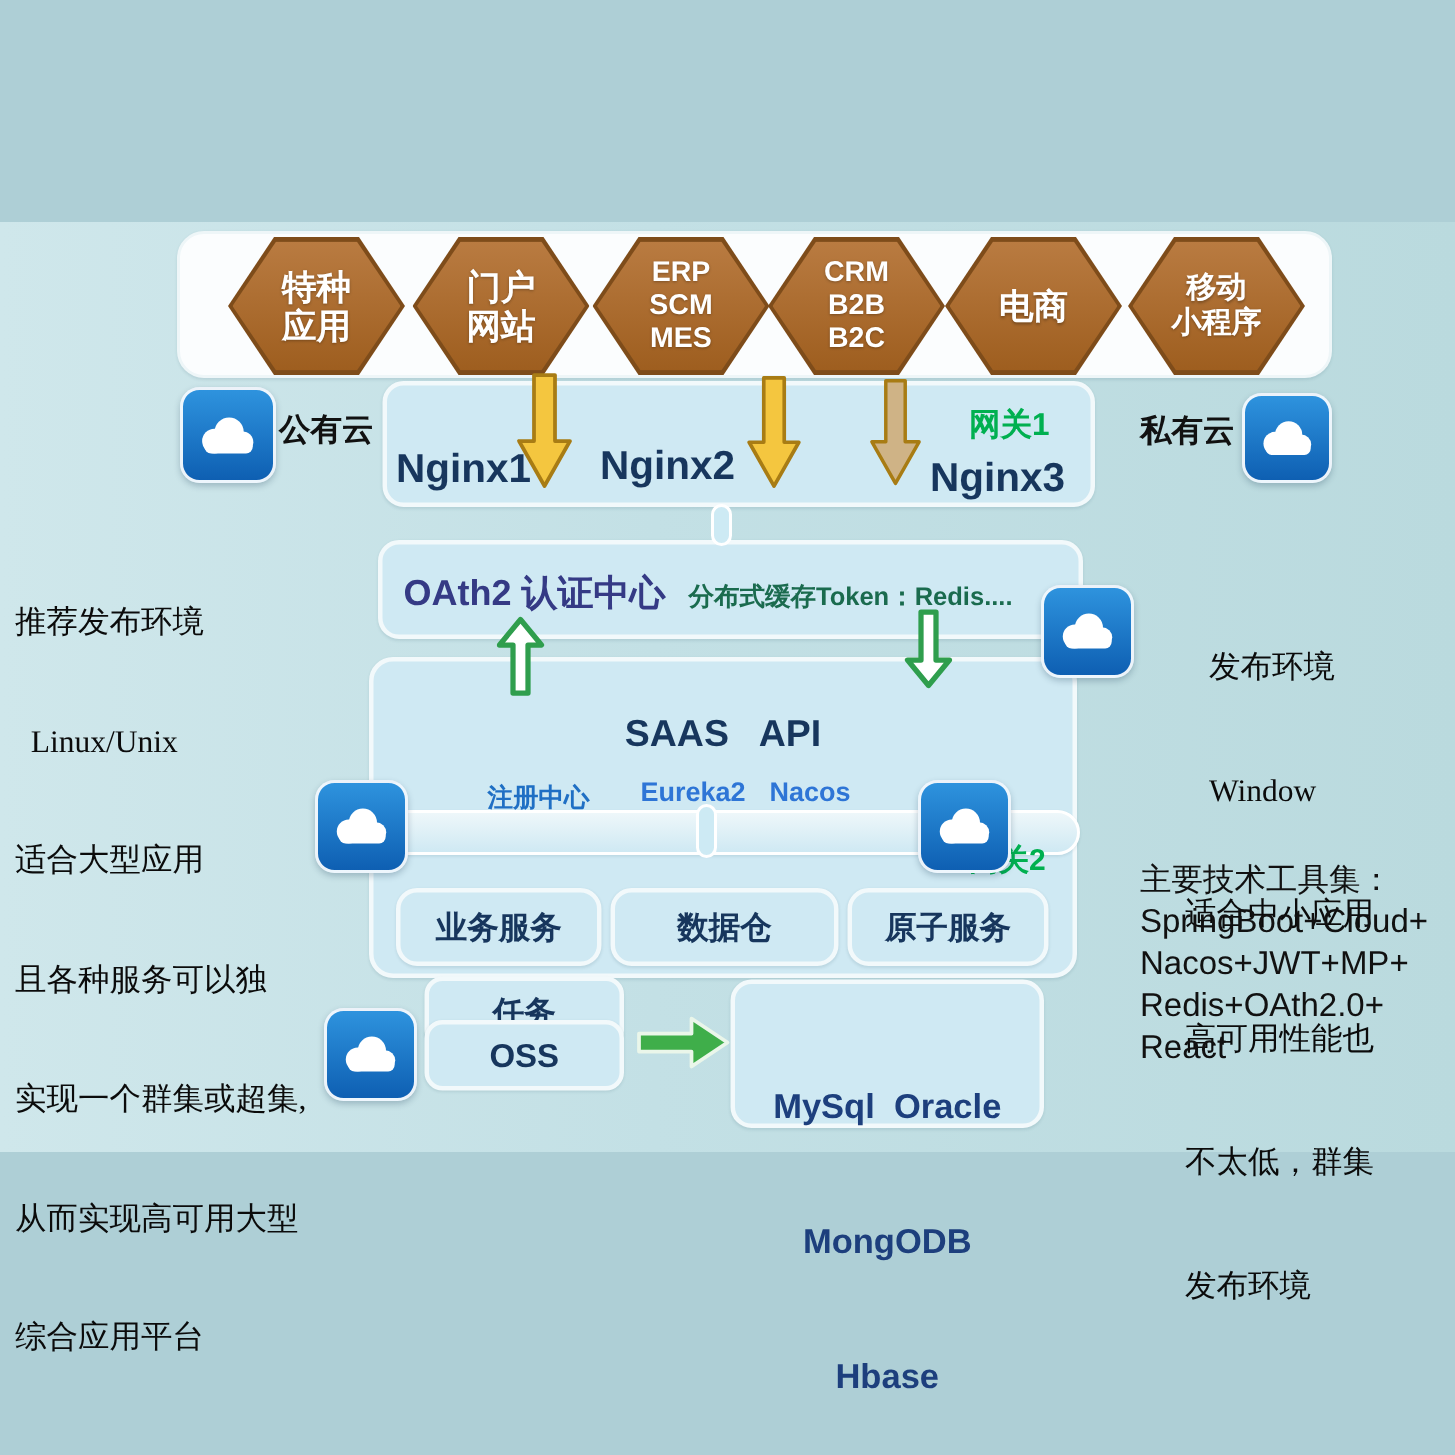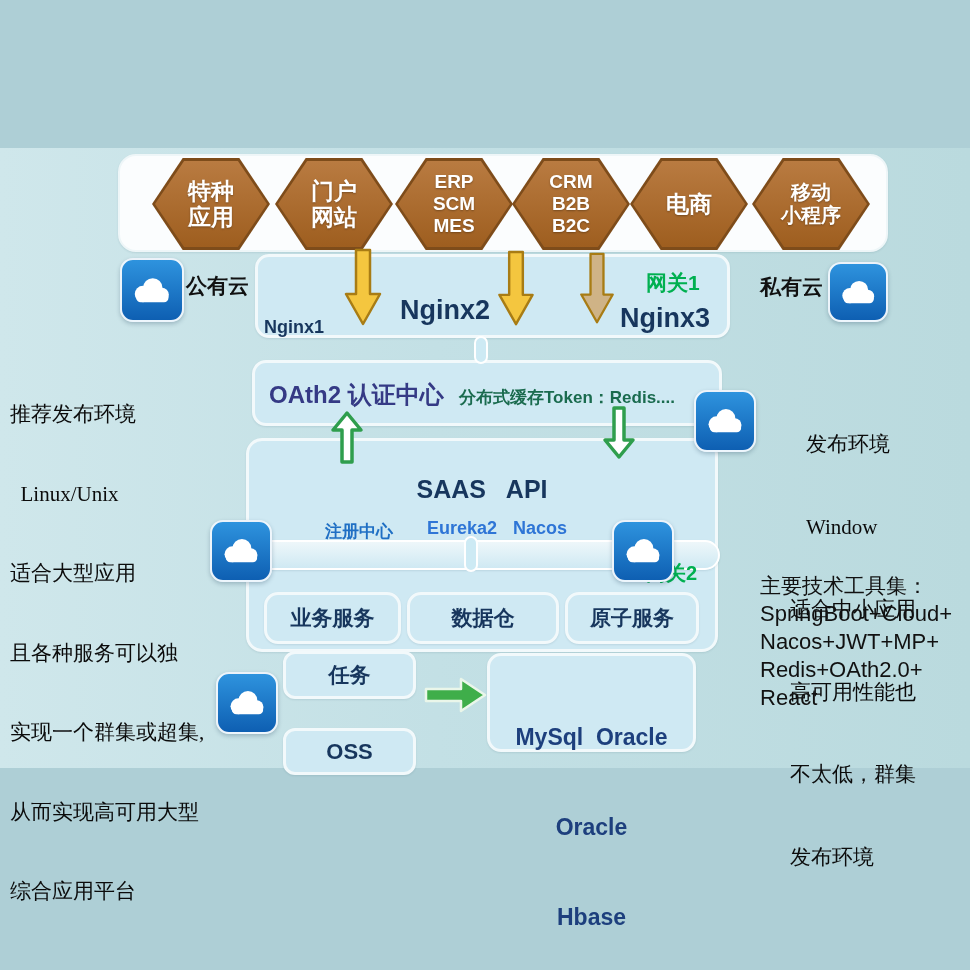--- a/index.html
+++ b/index.html
@@ -166,21 +166,21 @@
         <g fill="#fff">
           <circle cx="20" cy="28" r="11"></circle>
           <circle cx="33" cy="20" r="13"></circle>
           <circle cx="45" cy="29" r="9.5"></circle>
           <rect x="11" y="27" width="43" height="12" rx="6"></rect>
         </g>
       </svg>
   </div>
 
   <div class="panel" style="left:255px;top:254px;width:475px;height:84px">
-    <span class="abs b navy" style="left:6px;top:60px;font-size:18px">Nginx1</span>
+    <span class="abs b navy" style="left:6px;top:40px;font-size:27px">Nginx1</span>
     <span class="abs b navy" style="left:142px;top:38px;font-size:27px">Nginx2</span>
     <span class="abs b navy" style="left:362px;top:46px;font-size:27px">Nginx3</span>
 
     <span class="abs b green" style="left:388px;top:12px;font-size:21px">网关1</span>
   </div>
 
   <div class="arrow gold-arrow" style="left:344px;top:248px;width:38px;height:80px">
     <svg viewBox="0 0 38 80">
         <polygon points="12,2 26,2 26,46 36,46 19,76 2,46 12,46"></polygon>
       </svg>
@@ -254,32 +254,32 @@
           <rect x="11" y="27" width="43" height="12" rx="6"></rect>
         </g>
       </svg>
   </div>
 
   <div class="panel cell" style="left:264px;top:592px;width:137px;height:52px;font-size:21px;z-index:3">业务服务</div>
   <div class="panel cell" style="left:407px;top:592px;width:152px;height:52px;font-size:21px;z-index:3">数据仓</div>
   <div class="panel cell" style="left:565px;top:592px;width:134px;height:52px;font-size:21px;z-index:3">原子服务</div>
 
   <div class="panel cell" style="left:283px;top:651px;width:133px;height:48px;font-size:21px;border-radius:12px;z-index:3">任务</div>
-  <div class="panel cell" style="left:283px;top:728px;width:133px;height:47px;font-size:22px;border-radius:12px;z-index:3">OSS</div>
+  <div class="panel cell" style="left:283px;top:680px;width:133px;height:47px;font-size:22px;border-radius:12px;z-index:3">OSS</div>
 
   <div class="arrow green-fill-arrow" style="left:423px;top:674px;width:66px;height:42px;z-index:5">
     <svg viewBox="0 0 66 42">
         <polygon points="3,15 38,15 38,5 62,21 38,37 38,27 3,27"></polygon>
       </svg>
   </div>
 
   <div class="panel" style="left:487px;top:653px;width:209px;height:99px;z-index:3">
     <div class="abs b dbblue pre" style="left:0;top:6px;width:100%;text-align:center;font-size:23px;line-height:30px">
       <div>MySql  Oracle</div>
-      <div>Oracle</div>
+      <div>MongODB</div>
       <div>Hbase</div>
     </div>
   </div>
 
   <div class="cloud" style="left:216px;top:672px;width:62px;height:62px">
     <svg viewBox="0 0 64 46">
         <g fill="#fff">
           <circle cx="20" cy="28" r="11"></circle>
           <circle cx="33" cy="20" r="13"></circle>
           <circle cx="45" cy="29" r="9.5"></circle>

